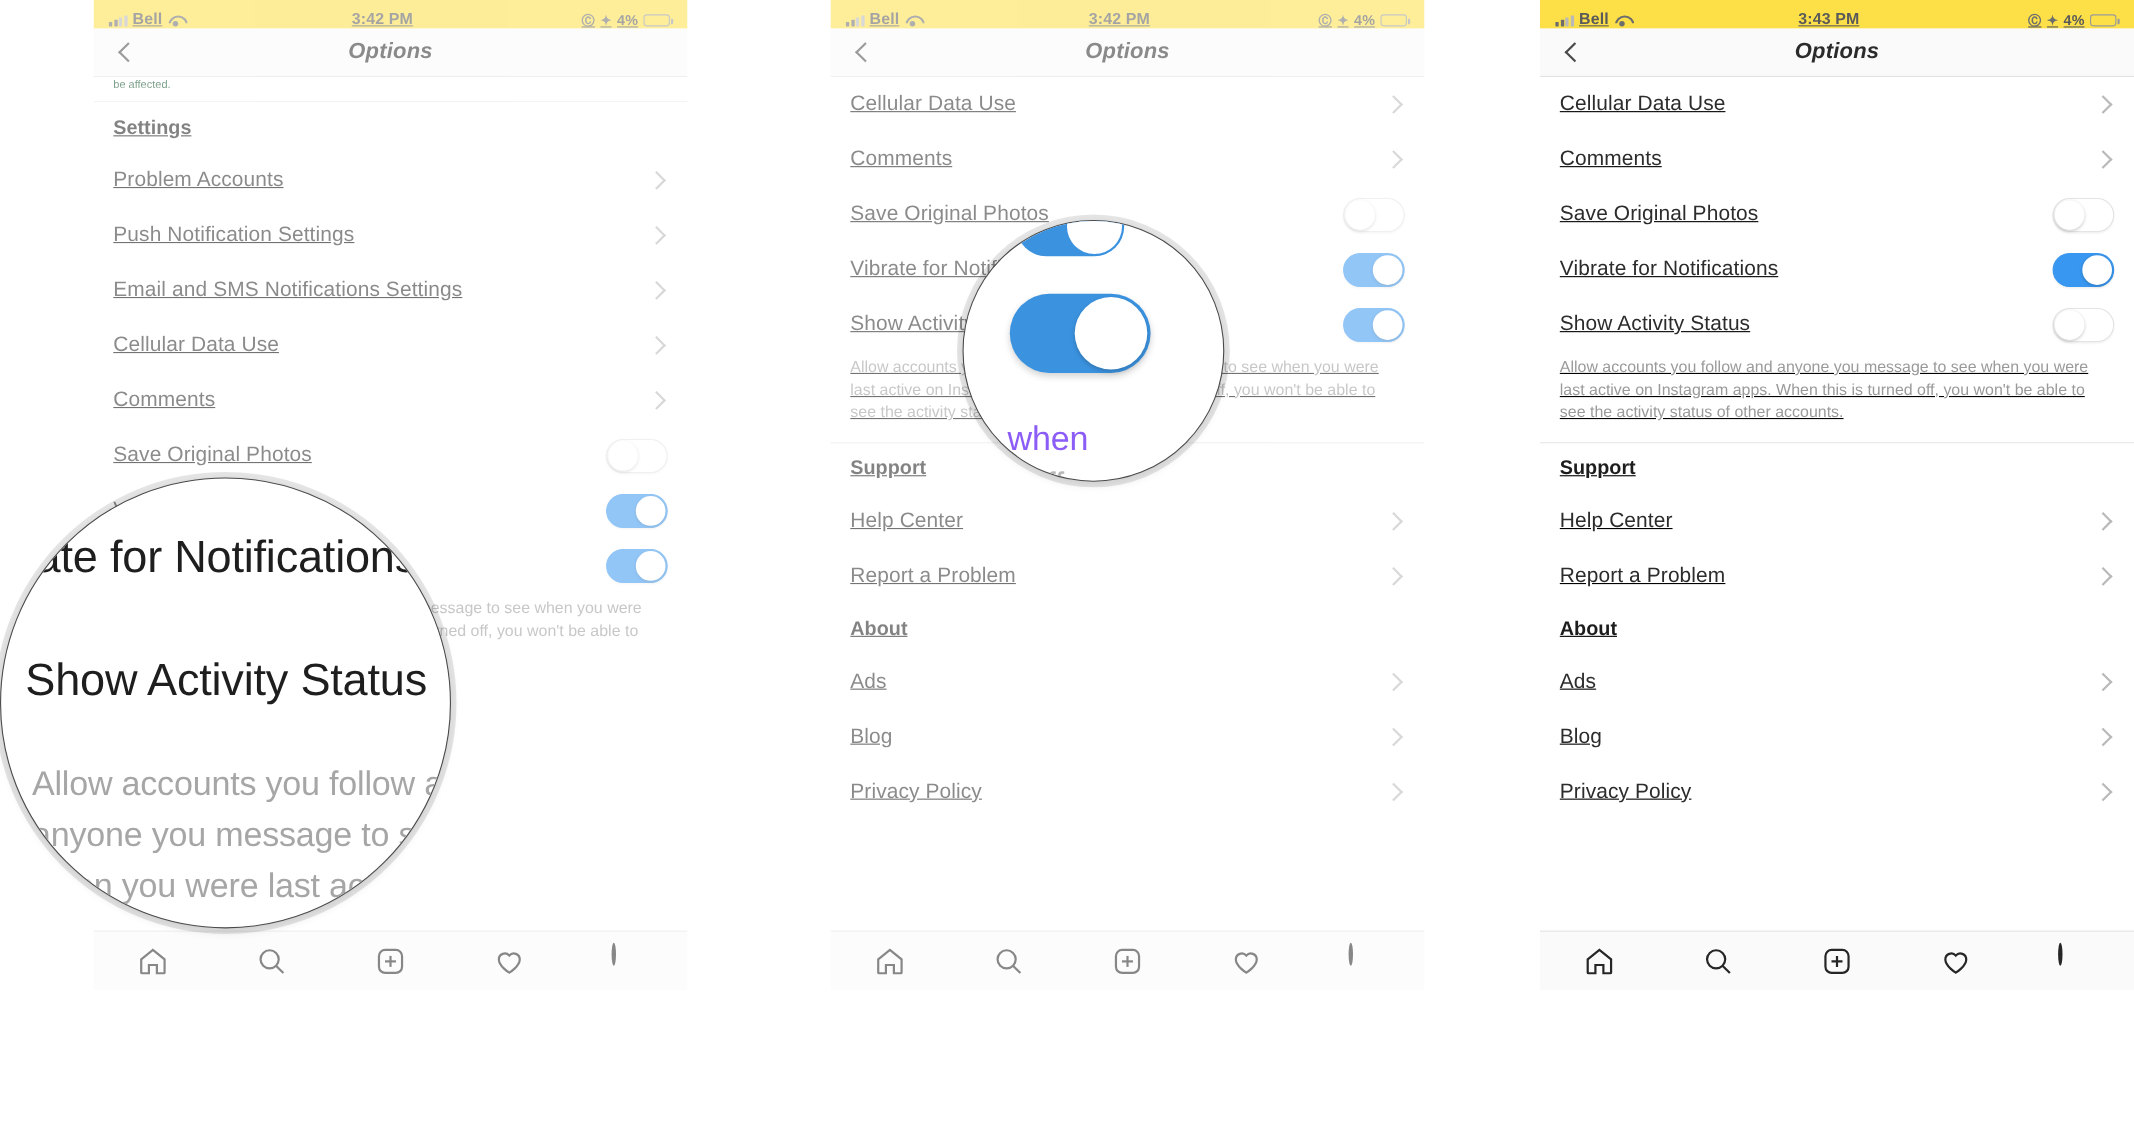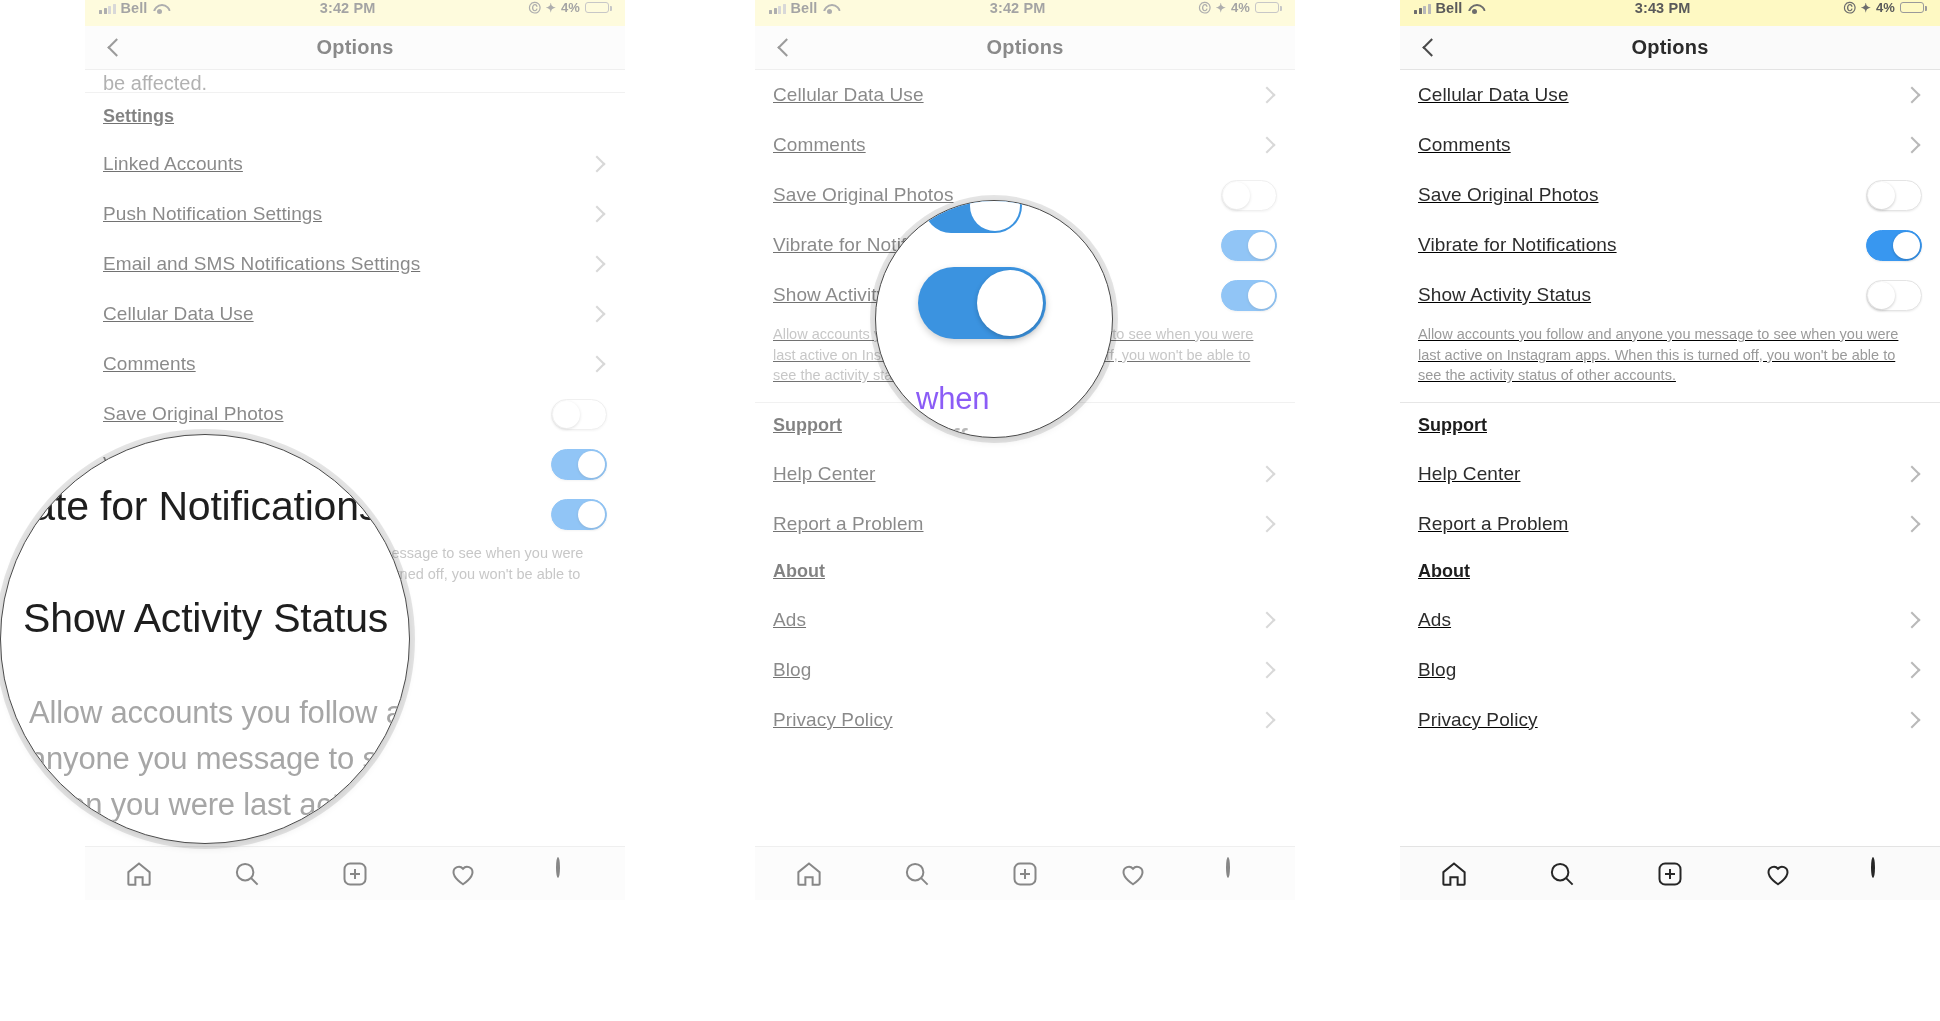--- a/index.html
+++ b/index.html
@@ -23,24 +23,25 @@
   #phone2 { left: 755px; width: 540px; }
   #phone3 { left: 1400px; width: 540px; }
 
   
   .faded .screen { opacity: 0.55; }
 
   .screen { position: relative; width: 100%; height: 900px; background:#fff; }
 
   
   .statusbar {
-    height: 26px; display: flex; align-items: flex-start;
-    padding: 0 16px 0 14px; background: #fef9c3;
+    height: 26px; display: flex; align-items: flex-end;
+    padding: 0 16px 0 14px; background: #fde047;
     font-size: 14.5px; color: #5a5a5a; font-weight: 600;
     letter-spacing: .1px;
+    text-decoration: underline;
   }
   .sb-left  { display:flex; align-items:center; gap:5px; flex: 0 0 auto; }
   .sb-mid   { flex: 1 1 auto; text-align:center; }
   .sb-right { display:flex; align-items:center; gap:5px; flex:0 0 auto; font-size:13px;}
 
   .bars { display:inline-flex; align-items:flex-end; gap:1.5px; height:11px; }
   .bars i { display:block; width:3px; background:#6d6d6d; border-radius:.5px; }
   .bars i:nth-child(1){ height:4px; }
   .bars i:nth-child(2){ height:6px; }
   .bars i:nth-child(3){ height:8px; background:#b9b9b9; }
@@ -64,20 +65,21 @@
   .batt::after{
     content:""; position:absolute; right:-3.5px; top:3px; width:2px; height:5px;
     background:#9a9a9a; border-radius:0 1px 1px 0;
   }
 
   
   .navbar {
     height: 44px; background:#fafafa; position:relative;
     display:flex; align-items:center; justify-content:center;
     border-bottom:1px solid #e3e3e3;
+    font-style:italic;
   }
   .nav-back {
     position:absolute; left:18px; top:50%; transform:translateY(-50%);
     width:22px; height:22px;
   }
   .nav-back::before{
     content:""; position:absolute; left:7px; top:4px;
     width:11px; height:11px;
     border-left:2.2px solid #4a4a4a; border-bottom:2.2px solid #4a4a4a;
     transform: rotate(45deg);
@@ -99,21 +101,21 @@
     width:12px; height:12px; flex:0 0 auto;
     border-right:2.2px solid #b9b9b9; border-top:2.2px solid #b9b9b9;
     transform: rotate(45deg); margin-right:4px;
   }
   .divider { height:1px; background:#e6e6e6; margin:0; }
   .desc {
     padding: 4px 18px 16px 18px;
     font-size:14.5px; line-height:1.42; color:#9a9a9a;
   }
   .partial-top {
-    padding: 2px 18px 10px 18px; font-size:20px; color:#737373;
+    padding: 2px 18px 10px 18px; font-size:10px; color:#14532d;
     height: 22px; overflow:hidden;
   }
 
   
   .toggle {
     width:56px; height:31px; border-radius:16px; position:relative;
     flex:0 0 auto; transition:none;
     box-shadow: 0 1px 2px rgba(0,0,0,.07);
   }
   .toggle.off { background:#ffffff; border:1.3px solid #e4e4e4; }
@@ -228,21 +230,21 @@
         <span class="nav-back"></span>
         <span class="nav-title">Options</span>
       </div>
 
       <div class="partial-top">be affected.</div>
       <div class="divider"></div>
 
       <div class="list" id="list1">
           <div class="section-header">Settings</div>
           <div class="row">
-            <span class="row-label">Linked Accounts</span>
+            <span class="row-label">Problem Accounts</span>
             <span class="chev"></span>
           </div>
           <div class="row">
             <span class="row-label">Push Notification Settings</span>
             <span class="chev"></span>
           </div>
           <div class="row">
             <span class="row-label">Email and SMS Notifications Settings</span>
             <span class="chev"></span>
           </div>

